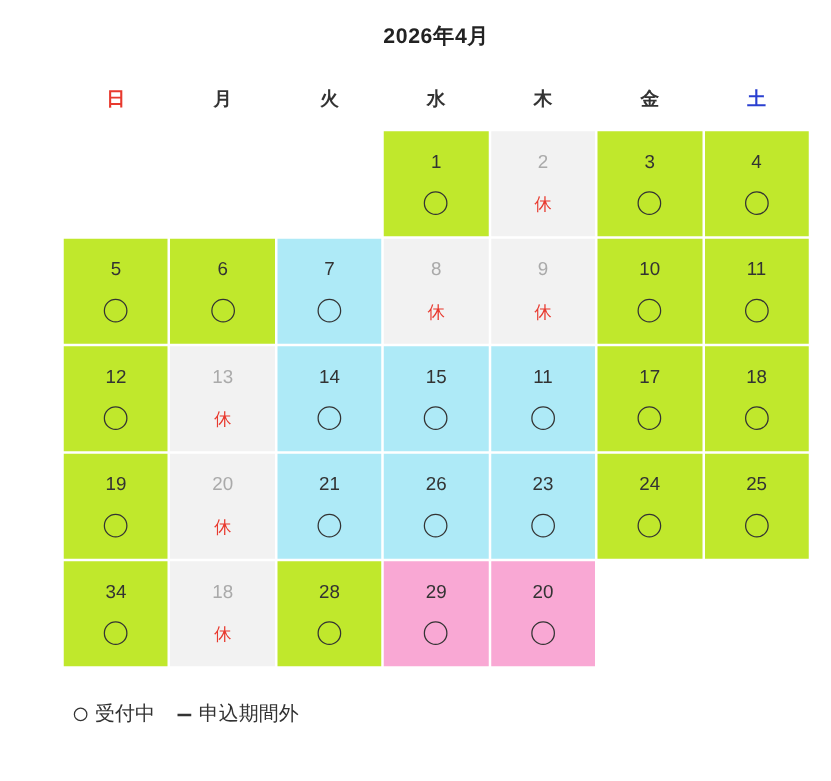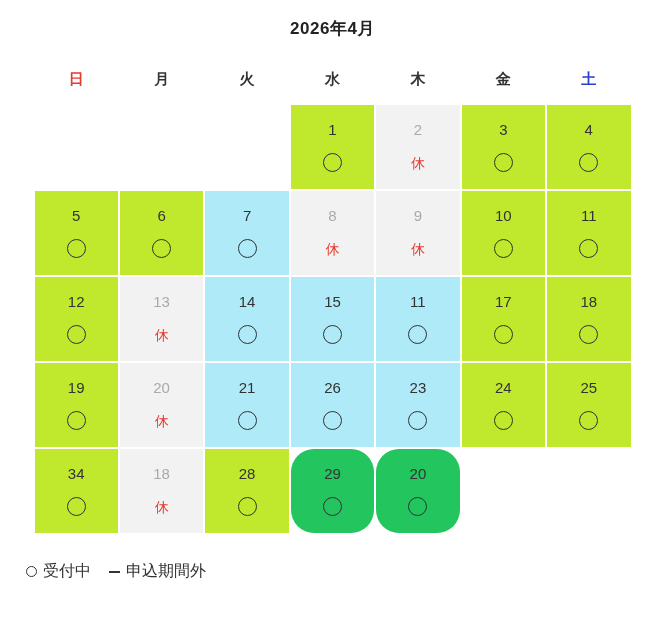--- a/index.html
+++ b/index.html
@@ -12,20 +12,21 @@
     background: #ffffff;
     font-family: "Liberation Sans", sans-serif;
     color: #333333;
     overflow: hidden;
   }
   .page {
     position: relative;
     width: 665px;
     height: 625px;
     box-sizing: border-box;
+    padding-left: 33px;
   }
   .cal-title {
     text-align: center;
     font-size: 17px;
     font-weight: bold;
     color: #222222;
     padding-top: 17px;
     letter-spacing: 0.5px;
   }
   table.calendar {
@@ -57,21 +58,21 @@
     height: 84px;
     box-sizing: border-box;
     display: flex;
     flex-direction: column;
     align-items: center;
     justify-content: center;
   }
   .cell.empty { background: #ffffff; }
   .bg-green  { background: #c0e82c; }
   .bg-cyan   { background: #aeeaf7; }
-  .bg-yellow { background: #22c55e; border-radius: 23px; }
+  .bg-yellow { background: #f9a8d4; }
   .bg-grey   { background: #f2f2f2; }
   .bg-none   { background: #ffffff; }
   .daynum {
     font-size: 15px;
     line-height: 1;
     margin-bottom: 16px;
     color: #333333;
   }
   .daynum.muted { color: #aaaaaa; }
   .mark {

